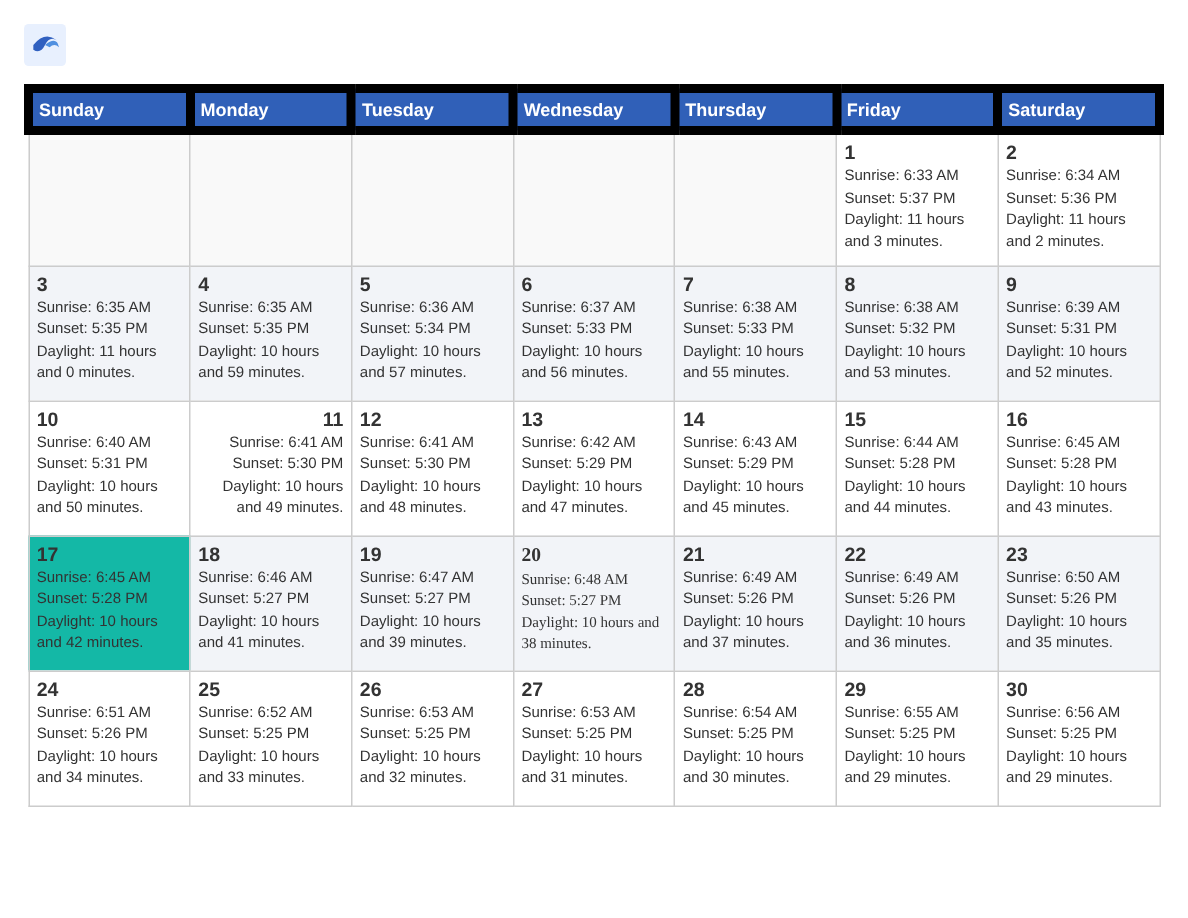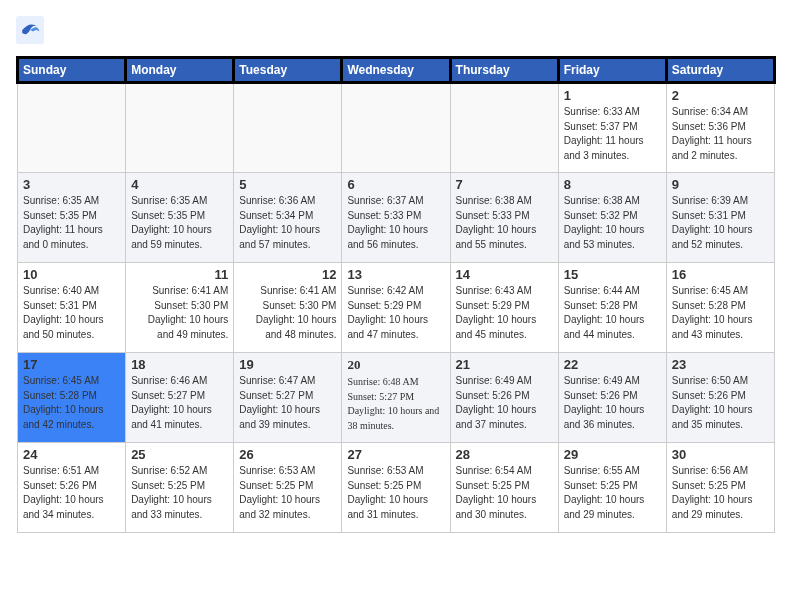--- a/index.html
+++ b/index.html
@@ -49,21 +49,21 @@
       border-collapse: collapse;
       table-layout: fixed;
     }
     thead tr th {
       background: #3060b8;
       color: #fff;
       font-size: 12px;
       font-weight: bold;
       padding: 4px 4px;
       text-align: left;
-      border: 3px solid #000000;
+      border: 6px solid #000000;
     }
     tbody tr td {
       border: 1px solid #ccc;
       vertical-align: top;
       padding: 4px 5px;
       font-size: 10.5px;
       color: #333;
       height: 90px;
       background: #fff;
     }
@@ -204,21 +204,21 @@
 Daylight: 10 hours
 and 50 minutes.</div>
         </td>
         <td style="background: rgb(255, 255, 255); text-align: right;">
           <span class="day-number">11</span>
           <div class="day-info">Sunrise: 6:41 AM
 Sunset: 5:30 PM
 Daylight: 10 hours
 and 49 minutes.</div>
         </td>
-        <td style="background: rgb(255, 255, 255); text-align: right;">
+        <td style="background: rgb(255, 255, 255);">
           <span class="day-number">12</span>
           <div class="day-info">Sunrise: 6:41 AM
 Sunset: 5:30 PM
 Daylight: 10 hours
 and 48 minutes.</div>
         </td>
         <td style="background: rgb(255, 255, 255); margin-left: 22px;">
           <span class="day-number">13</span>
           <div class="day-info">Sunrise: 6:42 AM
 Sunset: 5:29 PM
@@ -241,21 +241,21 @@
         </td>
         <td style="background: rgb(255, 255, 255);">
           <span class="day-number">16</span>
           <div class="day-info">Sunrise: 6:45 AM
 Sunset: 5:28 PM
 Daylight: 10 hours
 and 43 minutes.</div>
         </td>
       </tr>
       <tr>
-        <td style="background: #3b82f6;">
+        <td style="background: #14b8a6;">
           <span class="day-number">17</span>
           <div class="day-info">Sunrise: 6:45 AM
 Sunset: 5:28 PM
 Daylight: 10 hours
 and 42 minutes.</div>
         </td>
         <td style="background: rgb(242, 244, 248);">
           <span class="day-number">18</span>
           <div class="day-info">Sunrise: 6:46 AM
 Sunset: 5:27 PM

